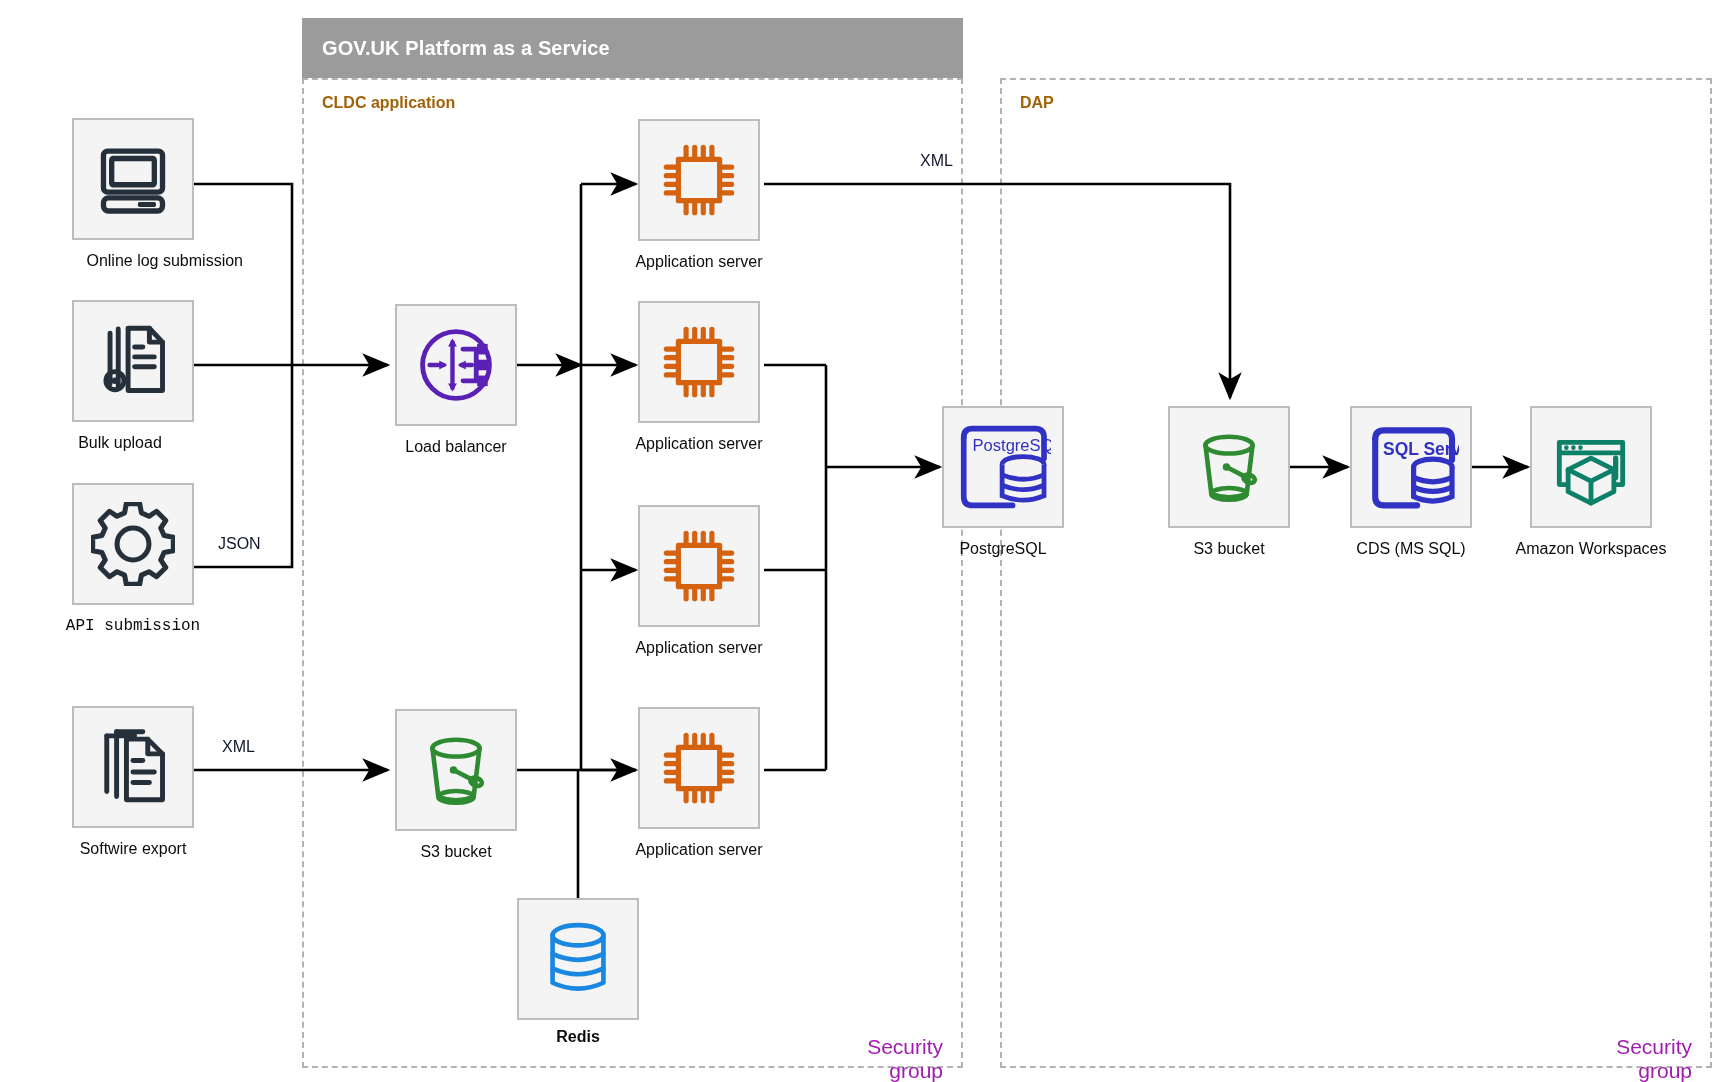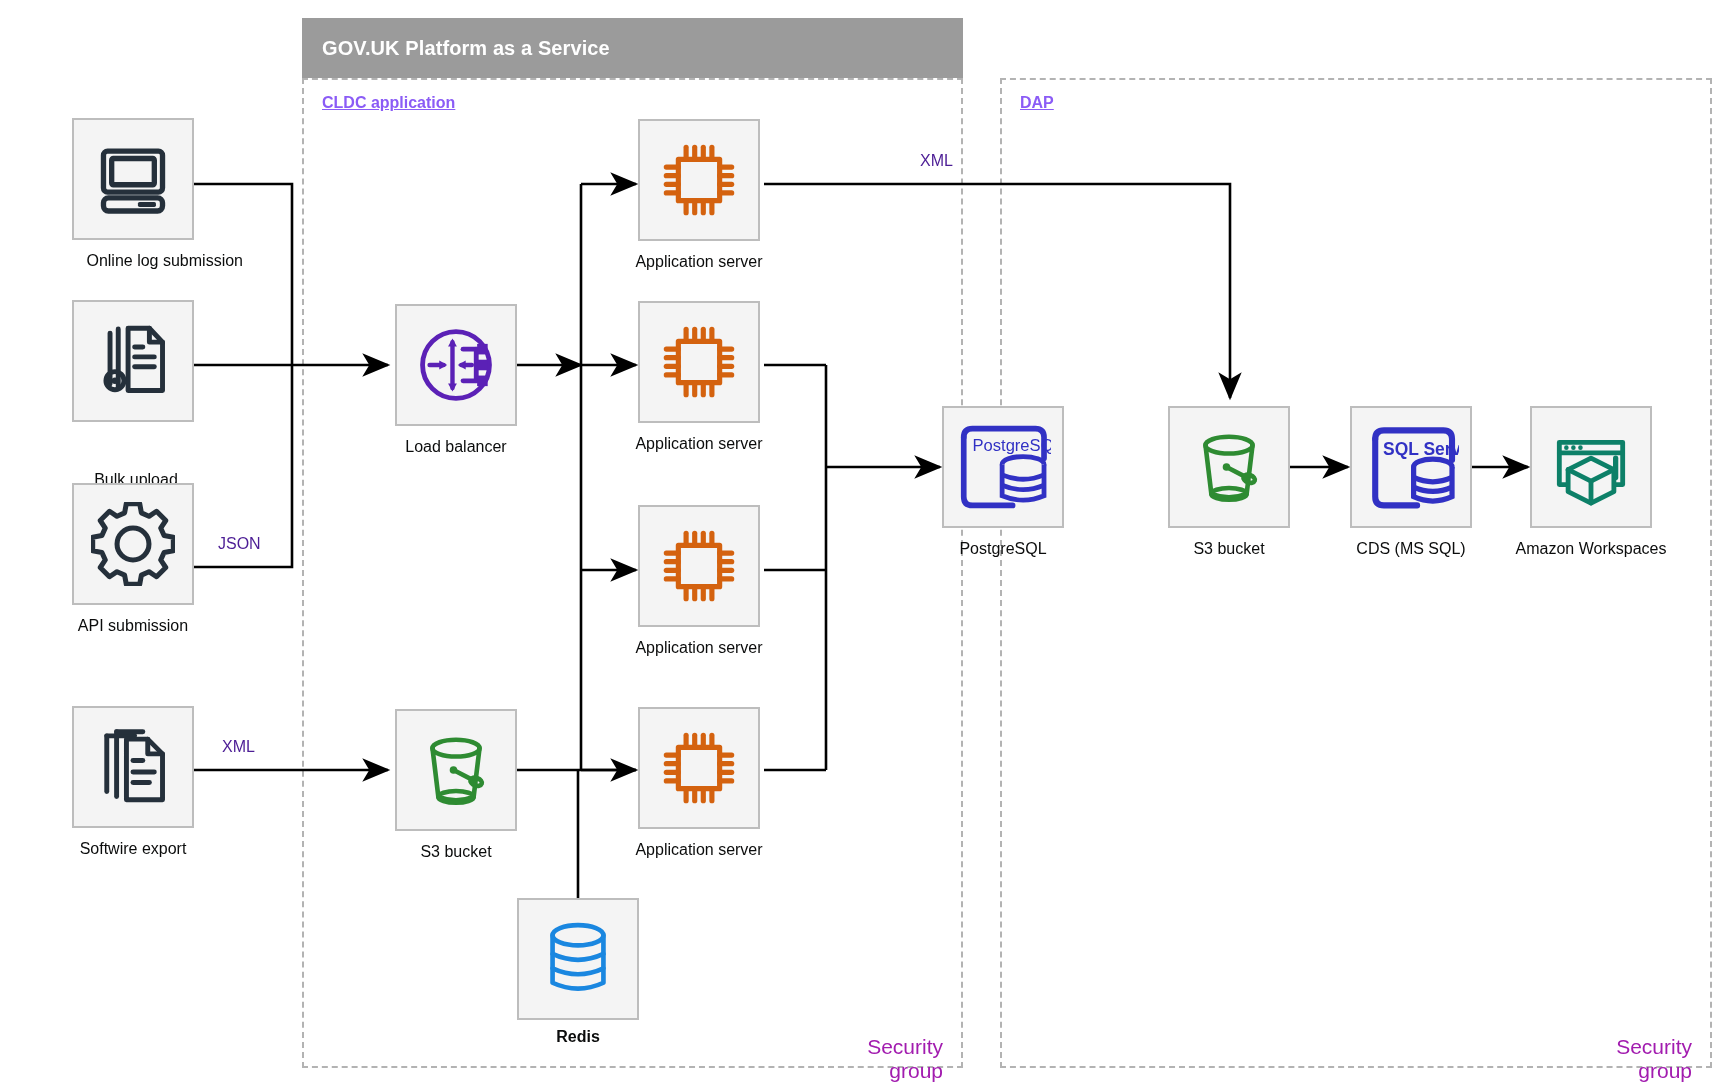--- a/index.html
+++ b/index.html
@@ -6,32 +6,32 @@
   body{width:1712px;height:1082px;position:relative;font-family:"Liberation Sans",sans-serif;overflow:hidden;}
   #stage{position:absolute;left:0;top:0;width:1712px;height:828px;}
 
   
   .group-header{position:absolute;background:#9b9b9b;display:flex;align-items:center;}
   .group-header .ghtitle{color:#ffffff;font-size:20px;font-weight:bold;padding-left:20px;letter-spacing:.1px;}
 
   
   .sec-box{position:absolute;border:2px dashed #b3b3b3;box-sizing:border-box;background:transparent;}
   .sec-label{position:absolute;color:#a21caf;font-size:21px;}
-  .inner-label{position:absolute;color:#8b5cf6;font-size:16px;font-weight:bold;text-decoration:underline;}
+  .inner-label{position:absolute;color:#a16207;font-size:16px;font-weight:bold;}
 
   
   .node{position:absolute;}
   .tile{position:absolute;background:#f4f4f4;border:2px solid #bdbdbd;box-sizing:border-box;
         display:flex;align-items:center;justify-content:center;}
   .tile svg{display:block;}
   .node-label{position:absolute;text-align:center;font-size:16px;color:#0b0c0c;white-space:nowrap;}
 
   
   #wires{position:absolute;left:0;top:0;width:1712px;height:1082px;pointer-events:none;}
-  .edge-label{position:absolute;font-size:16px;color:#4c1d95;white-space:nowrap;}
+  .edge-label{position:absolute;font-size:16px;color:#0f172a;white-space:nowrap;}
 </style>
 </head>
 <body>
 
 <div id="stage">
 
   <div class="group-header" style="left:302px;top:18px;width:661px;height:60px;">
     <span class="ghtitle">GOV.UK Platform as a Service</span>
   </div>
 
@@ -105,34 +105,34 @@
         <path d="M32 11 L32 84"></path>
         <path d="M44 10 L70 10 L86 27 L86 86 L44 86 Z"></path>
         <path d="M70 10 L70 27 L86 27"></path>
         <path d="M52 33 L62 33"></path>
           <path d="M52 45 L76 45"></path>
           <path d="M52 57 L76 57"></path>
         <circle cx="28" cy="74" r="11"></circle>
         <circle cx="28" cy="74" r="4" fill="#25303b" stroke="none"></circle>
       </svg>
     </div>
-    <div class="node-label" style="left:26px;top:434px;width:220px;margin-top:37px;">Bulk upload</div>
+    <div class="node-label" style="left:10px;top:434px;width:220px;">Bulk upload</div>
   </div>
 
   <div class="node">
     <div class="tile" style="left:72px;top:483px;width:122px;height:122px;">
       <svg width="84" height="84" viewBox="0 0 100 100" stroke="#25303b" fill="none" stroke-width="6" stroke-linejoin="round">
         <path d="M42 8 L58 8 L60 19 L69 23 L78 17 L89 28 L83 37 L87 46 L98 48 L98 64
                  L87 66 L83 75 L89 84 L78 95 L69 89 L60 93 L58 104 L42 104 L40 93
                  L31 89 L22 95 L11 84 L17 75 L13 66 L2 64 L2 48 L13 46 L17 37 L11 28
                  L22 17 L31 23 L40 19 Z" transform="translate(0,-6) scale(1)"></path>
         <circle cx="50" cy="50" r="19"></circle>
       </svg>
     </div>
-    <div class="node-label" style="left:23px;top:617px;width:220px;">API submission</div>
+    <div class="node-label" style="left:23px;top:617px;width:220px;font-family:Liberation Mono, monospace;">API submission</div>
   </div>
 
   <div class="node">
     <div class="tile" style="left:72px;top:706px;width:122px;height:122px;">
       <svg width="82" height="82" viewBox="0 0 100 100" stroke="#25303b" fill="none" stroke-width="6" stroke-linejoin="round" stroke-linecap="round">
         <path d="M18 12 L52 12"></path>
           <path d="M18 12 L18 80"></path>
         <path d="M30 7 L30 86"></path>
         <path d="M30 7 L62 7"></path>
         <path d="M42 16 L68 16 L86 34 L86 90 L42 90 Z"></path>

